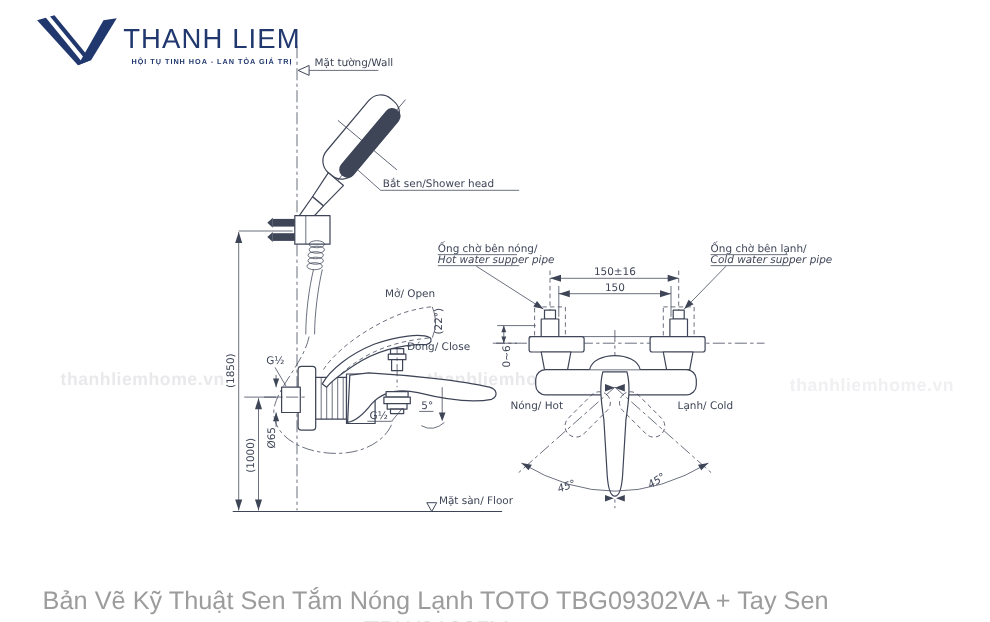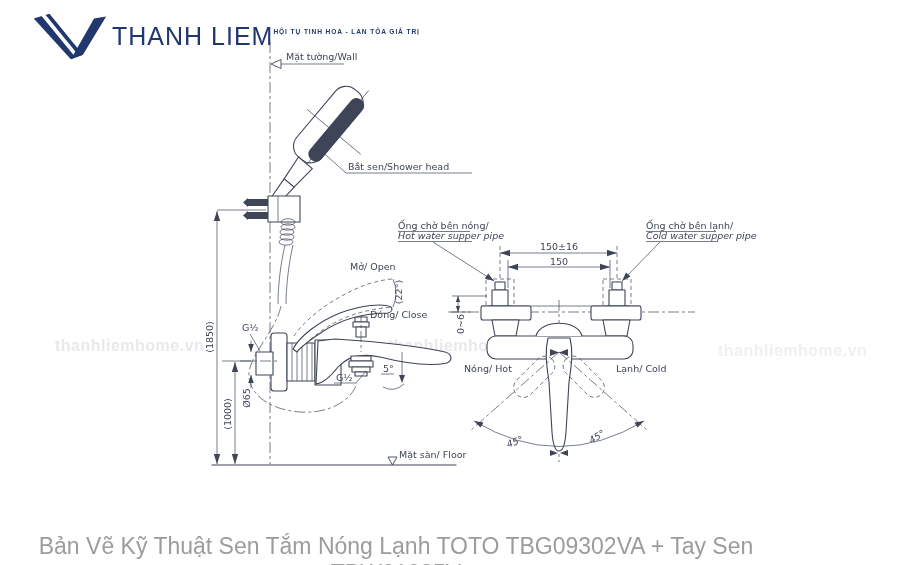--- a/index.html
+++ b/index.html
@@ -18,21 +18,21 @@
   .of{fill:#fff;stroke:currentColor;stroke-width:1.1;stroke-linejoin:round;}
   .thin{fill:none;stroke:currentColor;stroke-width:0.7;}
   .dash{stroke-dasharray:4 3;}
   .cdash{stroke-dasharray:11 3 3 3;}
   .fil{fill:currentColor;stroke:none;}
   .wfil{fill:#fff;stroke:currentColor;stroke-width:0.9;stroke-linejoin:round;}
   text.lbl{font:9.5px "DejaVu Sans",sans-serif;fill:currentColor;stroke:none;}
   text.it{font-style:italic;}
   .mid{text-anchor:middle;}
   #logo{position:absolute;left:30px;top:12px;z-index:2;display:flex;align-items:flex-start;gap:4px;}
-  #logo .txt{display:flex;flex-direction:row;margin-top:12px;}
+  #logo .txt{display:flex;flex-direction:column;margin-top:12px;}
   #logo .name{font-size:25px;letter-spacing:1px;color:var(--logo);font-weight:500;line-height:1;}
   #logo .tag{font-size:6.6px;letter-spacing:.9px;color:var(--logo);font-weight:700;margin-top:4px;text-align:center;}
   #caption{position:absolute;left:0;top:533px;width:792px;text-align:center;
        font-size:23px;color:var(--caption);z-index:2;}
 </style>
 </head>
 <body>
 
 <div class="watermark" id="wm-left">thanhliemhome.vn</div>
 <div class="watermark" id="wm-center">thanhliemhome.vn</div>

